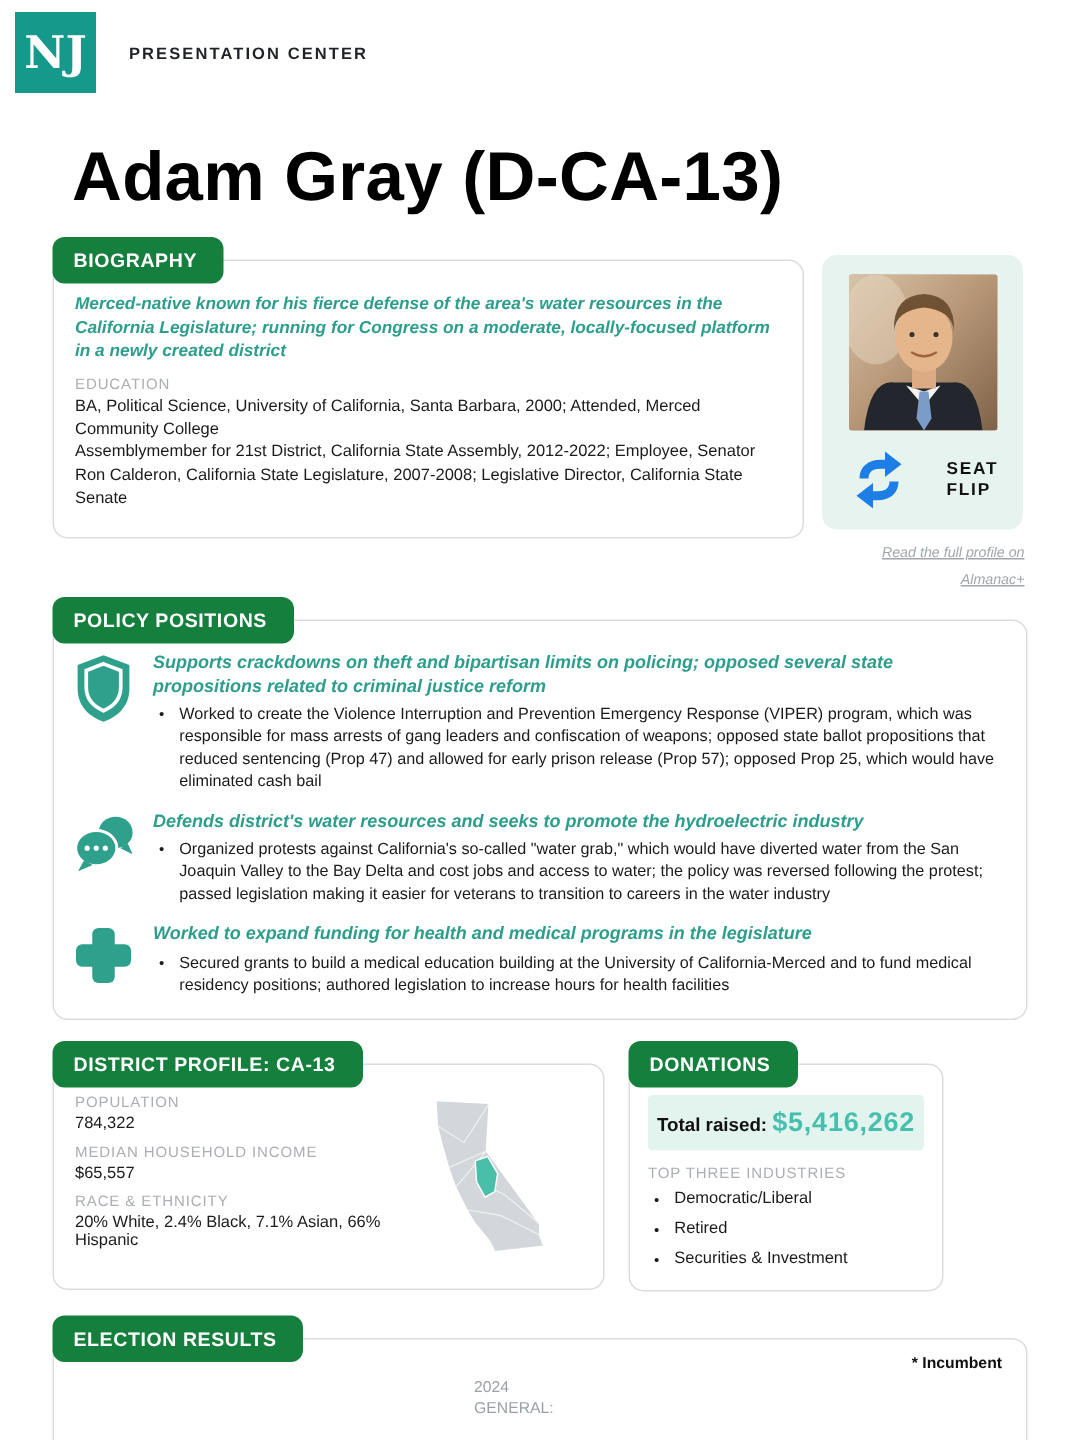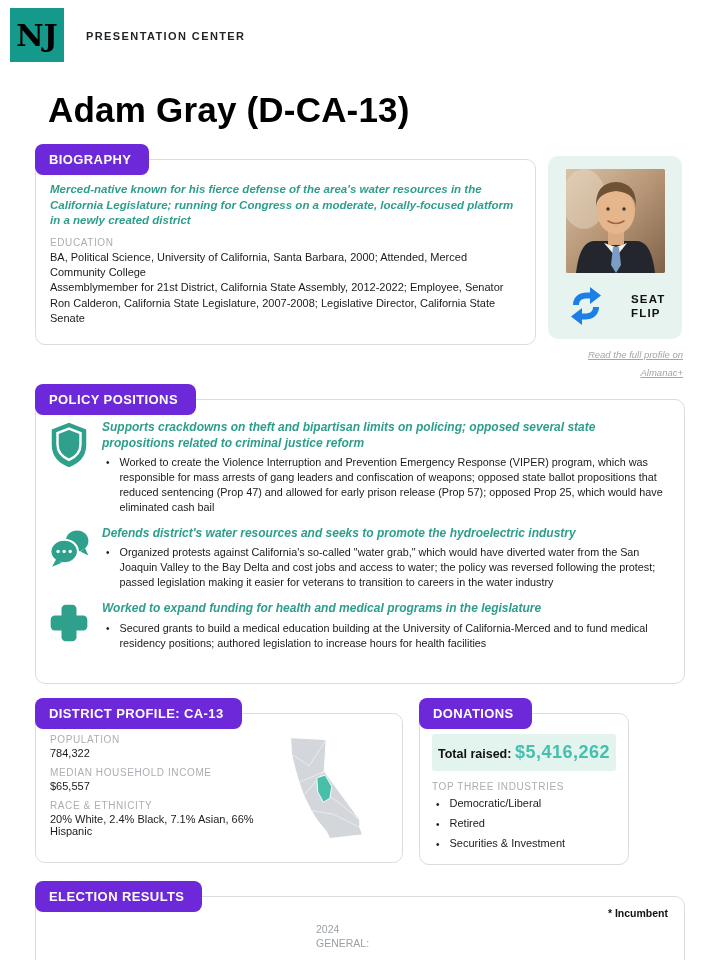--- a/index.html
+++ b/index.html
@@ -5,31 +5,31 @@
   * { margin:0; padding:0; box-sizing:border-box; }
   html,body { background:#fff; }
   body {
     width:720px; height:960px; position:relative;
     font-family:"Liberation Sans", sans-serif; color:#1b1b1b;
     overflow:hidden;
   }
   
   .topbar { display:flex; align-items:flex-start; padding:8px 0 0 10px; height:70px; }
   .nj-logo {
-    width:54px; height:54px; background:#14998a; color:#000000;
+    width:54px; height:54px; background:#14998a; color:#ffffff;
     display:flex; align-items:center; justify-content:center;
     font-family:"DejaVu Serif", serif; font-weight:bold; font-size:30px;
   }
   .brand-text { font-size:11px; font-weight:bold; letter-spacing:1.4px; color:#1f2326; margin:22px 0 0 22px; }
   
-  .page-title { font-size:35px; font-weight:800; color:#000; margin:20px 0 14px 48px; letter-spacing:0.2px; }
+  .page-title { font-size:46px; font-weight:800; color:#000; margin:20px 0 14px 48px; letter-spacing:0.2px; }
   
   .content { width:650px; margin:0 auto 0 35px; }
   .tab {
-    display:inline-block; background:#6d28d9; color:#fff; font-weight:bold;
+    display:inline-block; background:#15803d; color:#fff; font-weight:bold;
     font-size:13px; letter-spacing:0.4px; padding:8px 18px 8px 14px;
     border-radius:8px; position:relative; z-index:2;
   }
   .card {
     background:#fff; border:1px solid #d9dde0; border-radius:10px;
     margin-top:-16px; position:relative; z-index:1;
   }
   .gray-label { font-size:10px; color:#abaeb2; letter-spacing:0.6px; margin:8px 0 2px 0; }
   
   .bio-row { display:flex; gap:12px; align-items:flex-start; }
@@ -41,21 +41,21 @@
     width:134px; height:183px; margin-top:12px; background:#e7f3ef; border-radius:10px;
     display:flex; flex-direction:column; align-items:center; padding:13px 10px 8px 10px;
   }
   .photo-frame { width:99px; height:104px; border-radius:2px; overflow:hidden; background:#b69576; }
   .seatflip-row { display:flex; align-items:center; gap:24px; margin-top:12px; }
   .seatflip-icon { width:42px; height:42px; }
   .seatflip-label { font-size:11.5px; font-weight:bold; color:#111; letter-spacing:1.2px; line-height:1.25; white-space:pre-line; }
   .almanac-row { text-align:right; margin:5px 2px 4px 0; }
   .almanac-link { font-size:9.5px; font-style:italic; color:#a0a6ab; text-decoration:underline; }
   
-  .policy-card { padding:20px 18px 22px 12px; }
+  .policy-card { padding:20px 18px 4px 12px; }
   .policy-item { display:flex; gap:12px; margin-bottom:11px; }
   .policy-icon { width:42px; flex:0 0 42px; display:flex; justify-content:center; padding-top:2px; }
   .policy-headline { font-size:12px; font-weight:bold; font-style:italic; color:#2e9e8c; line-height:1.3; margin-bottom:4px; }
   .policy-bullet { display:flex; gap:10px; font-size:10.8px; line-height:1.38; color:#1b1b1b; padding-left:4px; }
   .bullet-dot { flex:0 0 auto; font-size:10px; line-height:1.5; }
   
   .mid-row { display:flex; gap:16px; margin-top:14px; }
   .district-col { width:368px; }
   .district-card { padding:18px 14px 12px 14px; min-height:122px; display:flex; }
   .district-stats { flex:1; }

